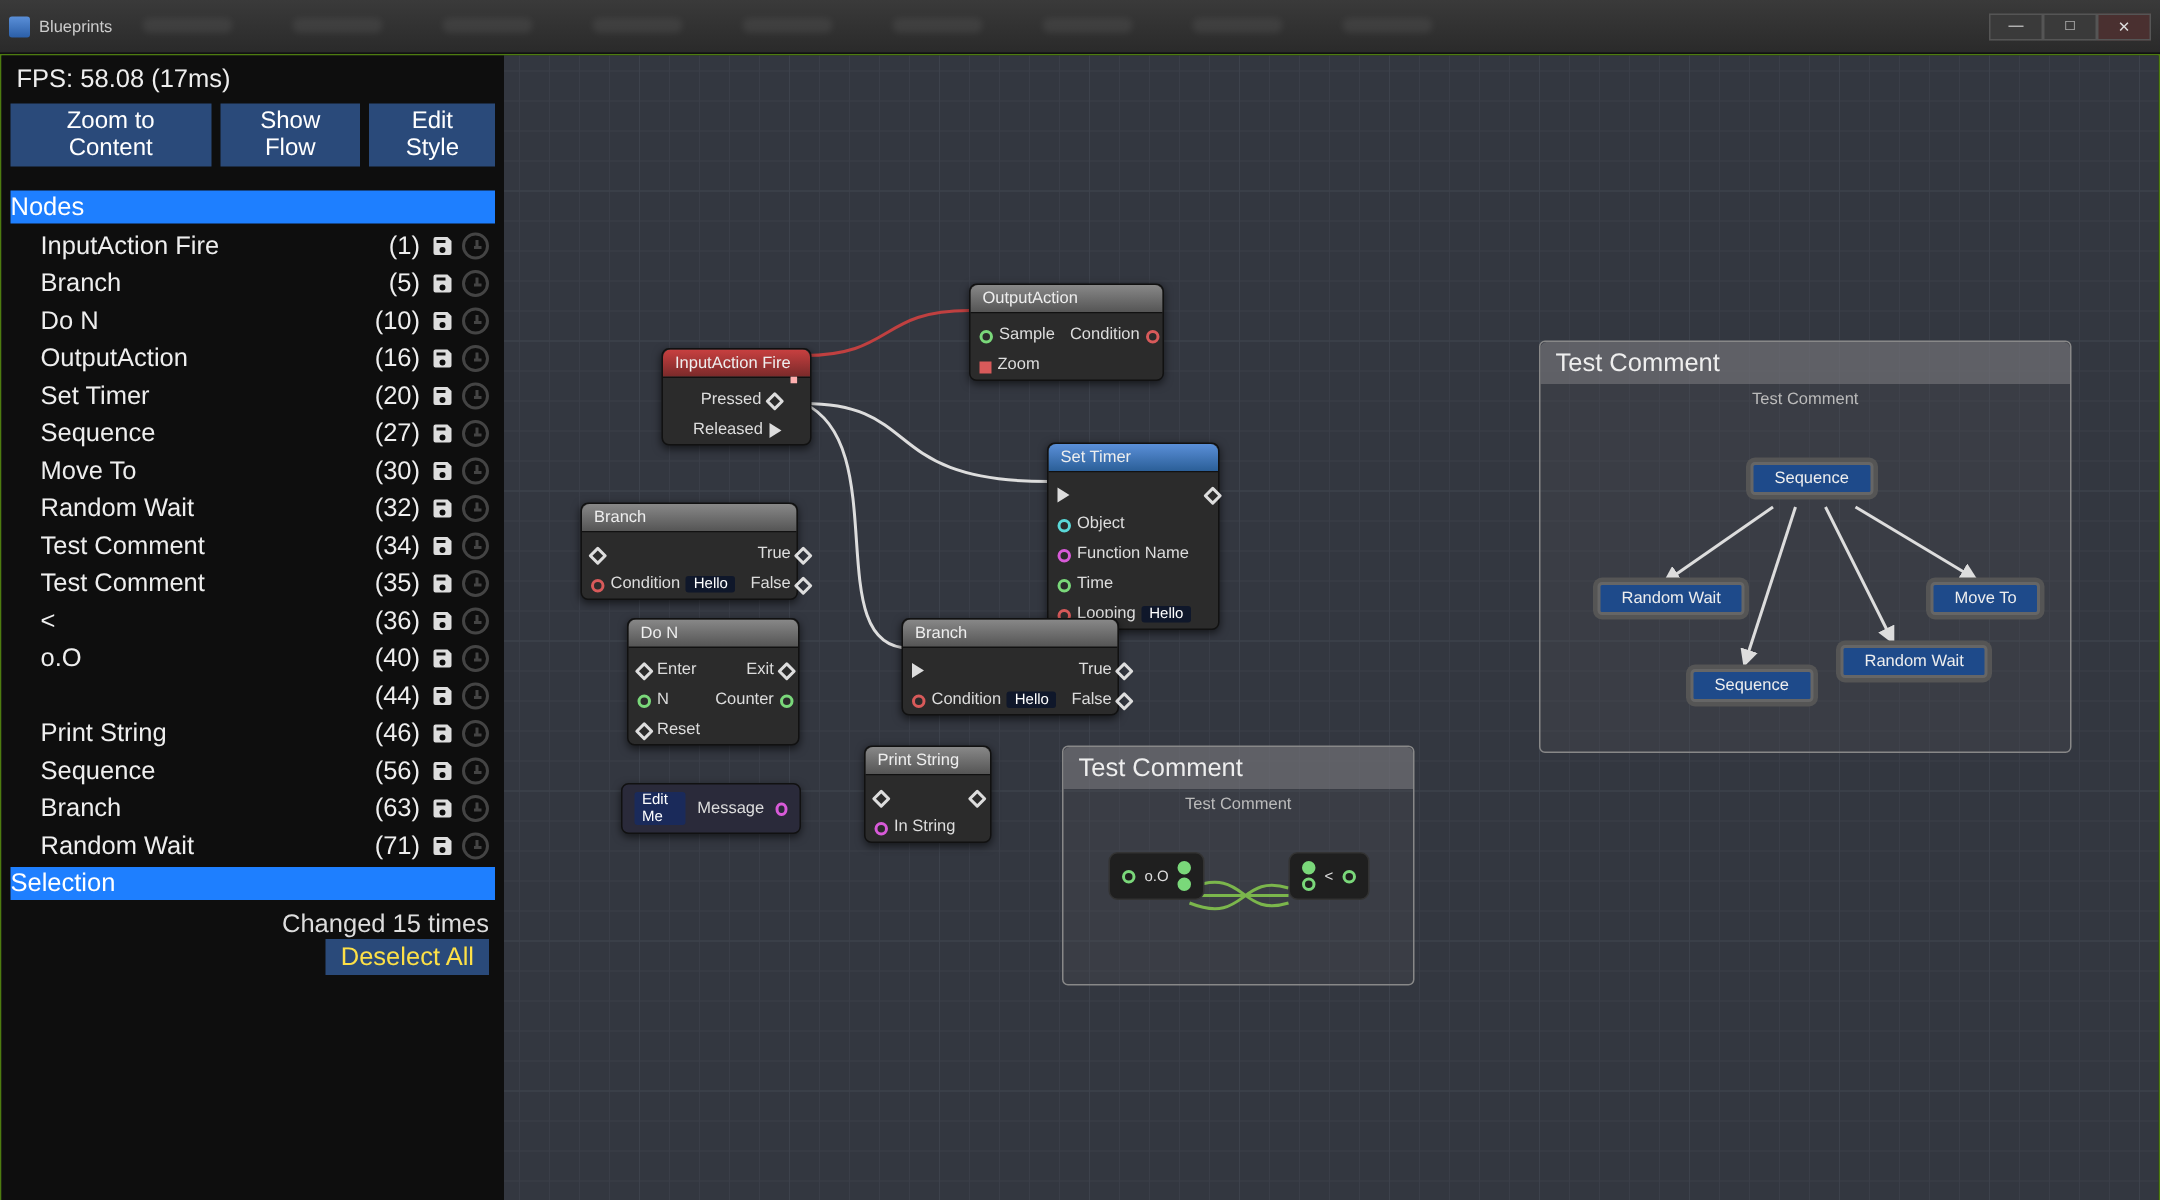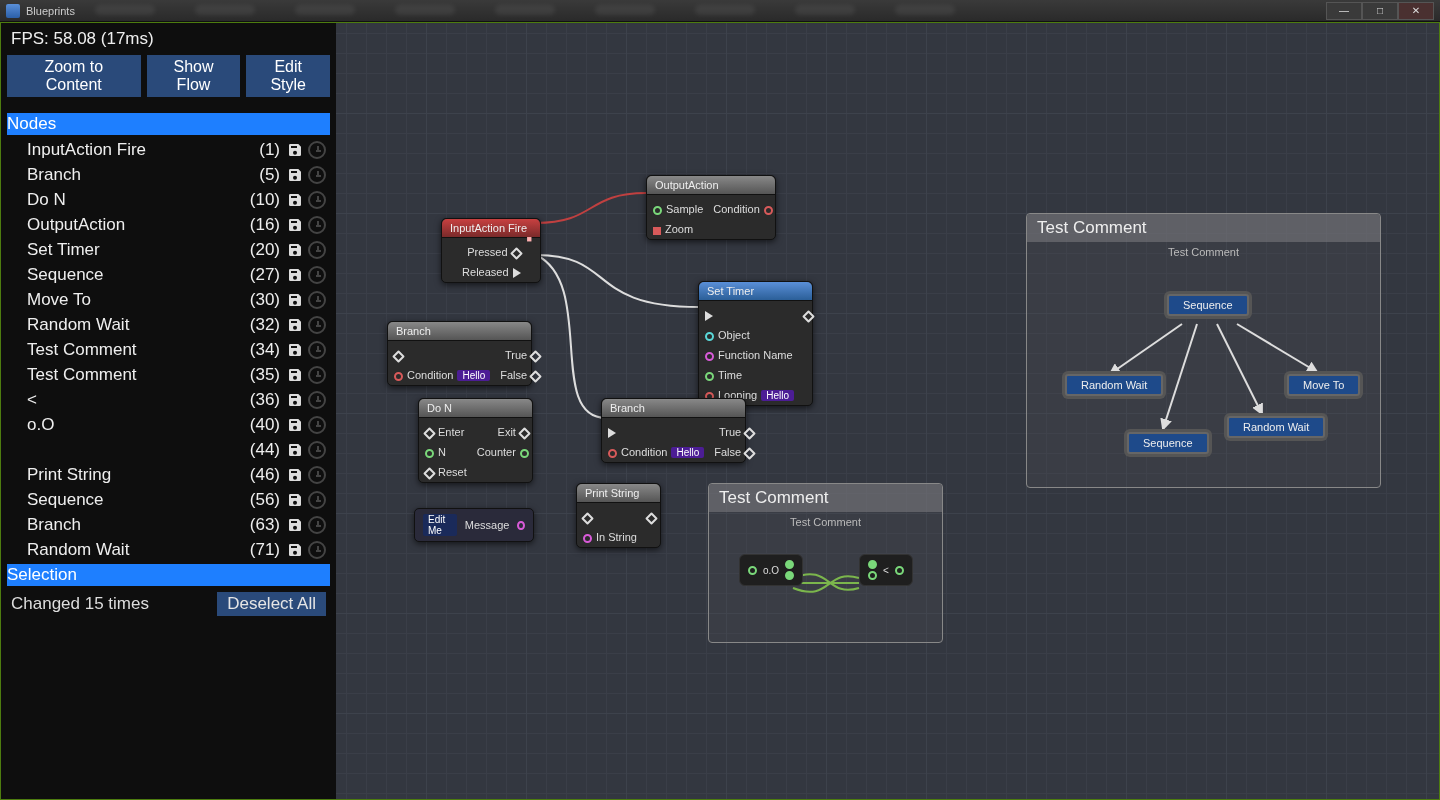--- a/index.html
+++ b/index.html
@@ -1,19 +1,19 @@
 <!DOCTYPE html>
 <html><head>
 <meta charset="utf-8">
 <style>
   * { box-sizing: border-box; margin: 0; padding: 0; font-family: "Segoe UI", Arial, sans-serif; }
   html, body { width: 1440px; height: 800px; background: #1a1a1a; overflow: hidden; color: #ddd; }
   
   
-  .titlebar { height: 22px; background: linear-gradient(#3a3a3a,#2a2a2a); display:flex; align-items:center; padding:0 6px; font-size:11px; color:#ccc; border-bottom:1px solid #111;}
+  .titlebar { height: 36px; background: linear-gradient(#3a3a3a,#2a2a2a); display:flex; align-items:center; padding:0 6px; font-size:11px; color:#ccc; border-bottom:1px solid #111;}
   .titlebar .app-icon { width:14px; height:14px; background: linear-gradient(#5a8fd8,#2b5fa8); margin-right:6px; border-radius:2px;}
   .titlebar .title-blur { flex:1; height:12px; margin-left:20px; display:flex; gap:40px; opacity:.15;}
   .titlebar .title-blur span{width:60px;height:10px;background:#888;border-radius:5px;filter:blur(2px);}
   .titlebar .winbtns { display:flex; gap:0; margin-left:auto;}
   .titlebar .winbtn { width:36px; height:18px; background:#3a3a3a; border:1px solid #555; display:flex; align-items:center; justify-content:center; font-size:10px; color:#ddd;}
   .titlebar .winbtn.close{background:#4a3030;}
   
   
   .main { display:flex; height: calc(800px - 22px); border:1px solid #4d7c0f; }
   
@@ -26,23 +26,23 @@
   .nodelist { }
   .noderow { display:flex; align-items:center; font-size:17px; color:#eee; padding:1px 4px 1px 20px; min-height:25px;}
   .noderow .nlabel{ flex:1; white-space:nowrap; overflow:hidden;}
   .noderow .ncount{ margin-right:6px;}
   .noderow .nicons{ display:flex; gap:4px;}
   .nicon{ width:18px; height:18px; display:flex; align-items:center; justify-content:center;}
   .save-icon svg{width:16px;height:16px;fill:#ddd;}
   .clock-icon{ width:18px;height:18px;border:2px solid #444;border-radius:50%;position:relative;}
   .clock-icon::before{content:"";position:absolute;width:5px;height:2px;background:#444;left:6px;top:7px;}
   .clock-icon::after{content:"";position:absolute;width:2px;height:5px;background:#444;left:7px;top:3px;}
-  .selrow{display:flex;align-items:center;padding:4px 4px;}
+  .selrow{display:flex;align-items:flex-end;padding:4px 4px;flex-direction:column;}
   .selrow .seltext{flex:1;font-size:17px;}
-  .selrow .dsbtn{background:#2a4a7a;color:#e5e5e5;font-size:17px;padding:2px 10px;border:none;}
+  .selrow .dsbtn{background:#2a4a7a;color:#fde047;font-size:17px;padding:2px 10px;border:none;}
   
   
   .canvas-wrap{ flex:1; position:relative; background:#333740; overflow:hidden;}
   .canvas-bg{position:absolute;inset:0;
     background-image:
       linear-gradient(#3d424c 1px,transparent 1px),
       linear-gradient(90deg,#3d424c 1px,transparent 1px),
       linear-gradient(#3a3e48 1px,transparent 1px),
       linear-gradient(90deg,#3a3e48 1px,transparent 1px);
     background-size: 100px 100px,100px 100px,20px 20px,20px 20px;
@@ -62,21 +62,21 @@
   .pin-row{display:flex;align-items:flex-end;gap:4px;white-space:nowrap;min-height:16px;}
   .pin{width:10px;height:10px;}
   .pin.exec{width:0;height:0;border-left:8px solid #ddd;border-top:5px solid transparent;border-bottom:5px solid transparent;}
   .pin.exec-o{width:9px;height:9px;border:2px solid #ddd;border-radius:1px;transform:rotate(45deg);}
   .pin.circle{width:9px;height:9px;border:2px solid #7ad87a;border-radius:50%;}
   .pin.circle.filled{background:#7ad87a;}
   .pin.circle.red{border-color:#d85a5a;}
   .pin.circle.mag{border-color:#d85ad8;}
   .pin.circle.cyn{border-color:#5ad8d8;}
   .pin.square{width:8px;height:8px;background:#d85a5a;}
-  .valbox{background:#4c1d95;color:#fff;padding:0 5px;font-size:10px;border-radius:2px;}
+  .valbox{background:#0f172a;color:#fff;padding:0 5px;font-size:10px;border-radius:2px;}
   
   
   .comment{position:absolute;border:1px solid #888;border-radius:4px;background:rgba(80,80,85,.25);}
   .comment-hdr{background:rgba(120,120,125,.6);padding:4px 10px;border-radius:4px 4px 0 0;font-size:17px;color:#eee;}
   .comment-sub{text-align:center;font-size:11px;color:#bbb;padding:4px 0;}
   
   
   .mini-node{position:absolute;background:#1e4a8a;border:2px solid #666;border-radius:3px;padding:3px 14px;font-size:11px;color:#eee;box-shadow:0 0 0 3px #555;}
   
   .small-node{position:absolute;background:#1f1f1f;border:1px solid #333;border-radius:6px;padding:5px 8px;display:flex;align-items:center;gap:6px;font-size:10px;}

